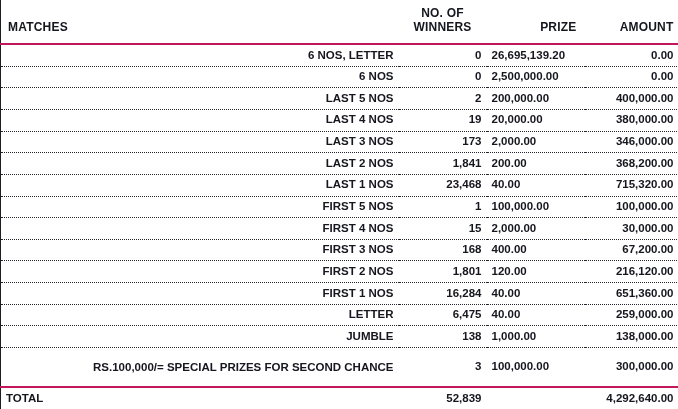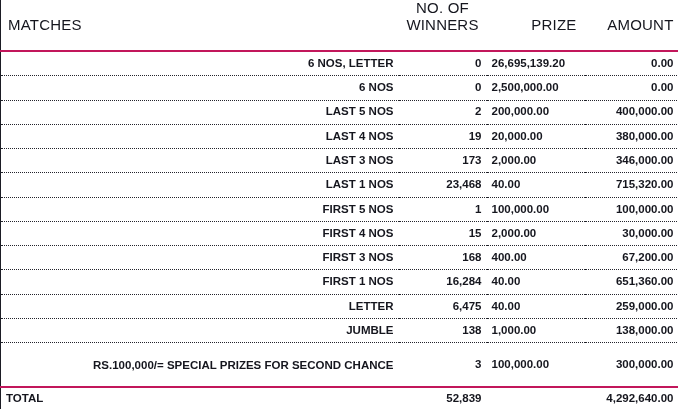--- a/index.html
+++ b/index.html
@@ -24,24 +24,24 @@
     table-layout: fixed;
     border-left: 1.5px solid #1b1c24;
   }
 
   .results-table col.c-match   { width: 398px; }
   .results-table col.c-winners { width: 88px;  }
   .results-table col.c-prize   { width: 98px;  }
   .results-table col.c-amount  { width: 94px;  }
 
   thead th {
-    font-size: 15px;
-    font-weight: normal;
+    font-size: 12px;
+    font-weight: bold;
     letter-spacing: 0.2px;
-    padding: 0 5px 16px 5px;
+    padding: 0 5px 9px 5px;
     vertical-align: bottom;
     line-height: 1.12;
     background: #ffffff;
     border: 0;
   }
   thead th.th-match   { text-align: left; padding-left: 7px; }
   thead th.th-winners { text-align: center; }
   thead th.th-prize   { text-align: right; padding-right: 8px; margin-top: 20px; }
   thead th.th-amount  { text-align: right; padding-right: 5px; }
 
@@ -143,20 +143,26 @@
       <td class="cell-prize">20,000.00</td>
       <td class="cell-amount">380,000.00</td>
     </tr>
     <tr class="data-row">
       <td class="cell-match">LAST 3 NOS</td>
       <td class="cell-winners">173</td>
       <td class="cell-prize">2,000.00</td>
       <td class="cell-amount">346,000.00</td>
     </tr>
     <tr class="data-row">
+      <td class="cell-match">LAST 2 NOS</td>
+      <td class="cell-winners">1,841</td>
+      <td class="cell-prize">200.00</td>
+      <td class="cell-amount">368,200.00</td>
+    </tr>
+    <tr class="data-row">
       <td class="cell-match">LAST 1 NOS</td>
       <td class="cell-winners">23,468</td>
       <td class="cell-prize">40.00</td>
       <td class="cell-amount">715,320.00</td>
     </tr>
     <tr class="data-row">
       <td class="cell-match">FIRST 5 NOS</td>
       <td class="cell-winners">1</td>
       <td class="cell-prize">100,000.00</td>
       <td class="cell-amount">100,000.00</td>
@@ -165,20 +171,26 @@
       <td class="cell-match">FIRST 4 NOS</td>
       <td class="cell-winners">15</td>
       <td class="cell-prize">2,000.00</td>
       <td class="cell-amount">30,000.00</td>
     </tr>
     <tr class="data-row">
       <td class="cell-match">FIRST 3 NOS</td>
       <td class="cell-winners">168</td>
       <td class="cell-prize">400.00</td>
       <td class="cell-amount">67,200.00</td>
+    </tr>
+    <tr class="data-row">
+      <td class="cell-match">FIRST 2 NOS</td>
+      <td class="cell-winners">1,801</td>
+      <td class="cell-prize">120.00</td>
+      <td class="cell-amount">216,120.00</td>
     </tr>
     <tr class="data-row">
       <td class="cell-match">FIRST 1 NOS</td>
       <td class="cell-winners">16,284</td>
       <td class="cell-prize">40.00</td>
       <td class="cell-amount">651,360.00</td>
     </tr>
     <tr class="data-row">
       <td class="cell-match">LETTER</td>
       <td class="cell-winners">6,475</td>

